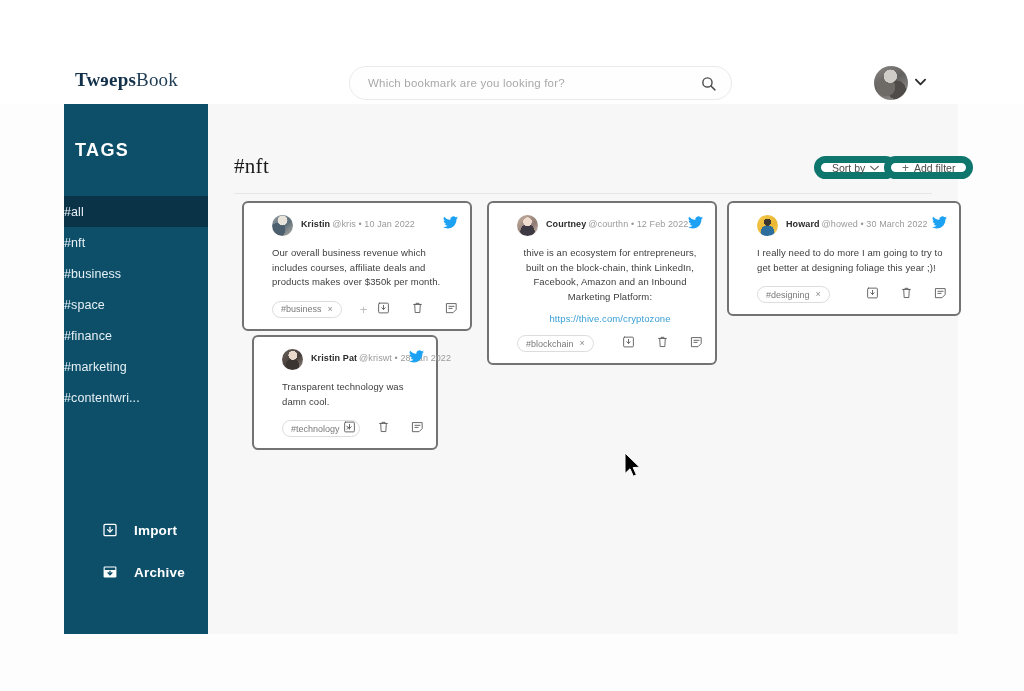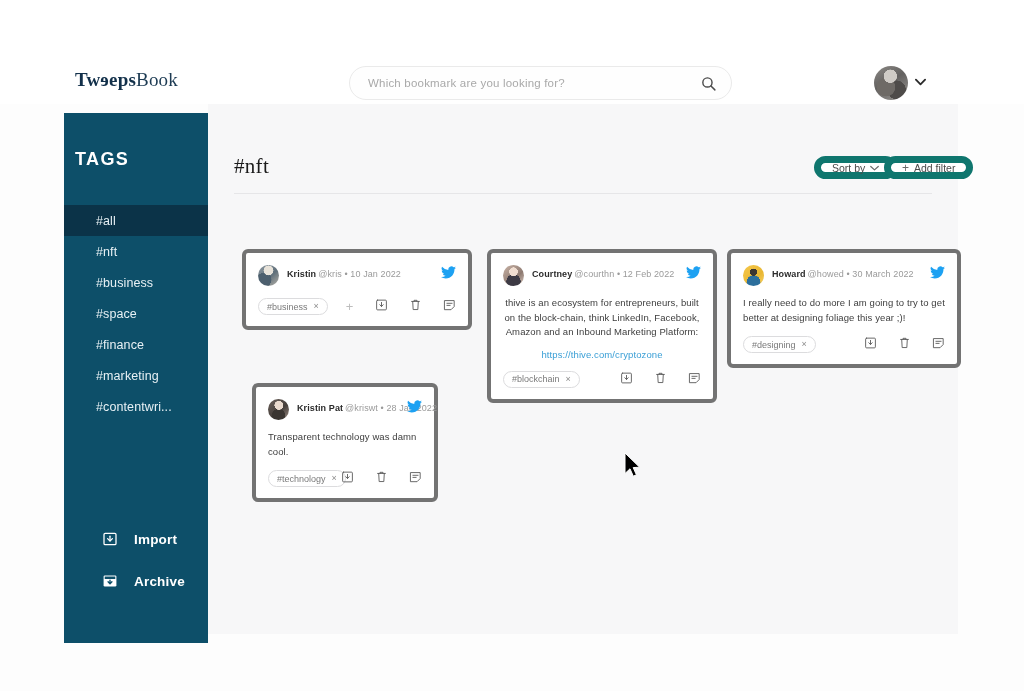--- a/index.html
+++ b/index.html
@@ -70,36 +70,35 @@
       radial-gradient(circle at 48% 30%, #cfcbc6 0 22%, rgba(0,0,0,0) 23%),
       radial-gradient(circle at 35% 62%, #6e6a66 0 30%, rgba(0,0,0,0) 31%),
       radial-gradient(circle at 66% 70%, #4e4b49 0 28%, rgba(0,0,0,0) 29%),
       linear-gradient(150deg, #8d8a86 0%, #636160 45%, #9b9894 100%);
   }
   #avatar-chevron { position: absolute; left: 41px; top: 12px; width: 11px; height: 8px; }
 
   
   #sidebar {
     position: absolute;
-    left: 64px; top: 113px;
+    left: 64px; top: 104px;
     width: 144px; height: 530px;
     background: #0d4f69;
   }
   #sidebar-title {
     position: absolute; left: 11px; top: 36px;
     font-size: 18px; font-weight: bold;
     letter-spacing: 1.4px;
     color: #ffffff;
   }
   #tag-list { position: absolute; left: 0; top: 92px; width: 144px; }
   .tag-item {
     position: relative;
     height: 31px;
     display: flex; align-items: center;
-    padding-left: 32px;
     color: #e8f1f5;
     font-size: 12.5px;
     letter-spacing: .1px;
     cursor: pointer;
   }
   .tag-item.active { background: #0b3348; }
   #sidebar-footer { position: absolute; left: 0; bottom: 0; width: 144px; height: 126px; }
   .footer-item {
     position: absolute; left: 38px;
     display: flex; align-items: center; gap: 16px;
@@ -141,24 +140,23 @@
   }
   #sort-by-button { left: 580px; }
   #add-filter-button { left: 650px; }
   .pill-chevron { width: 9px; height: 6px; display: block; }
   .pill-plus { font-size: 12px; line-height: 1; color: #6a6a6a; }
 
   
   .card {
     position: absolute;
     background: #ffffff;
-    border: 4px solid #737373;
+    border: 2px solid #737373;
     border-radius: 6px;
-    padding: 12px 12px 10px 12px;
-    margin-top: 48px;
+    padding: 12px 12px 10px 28px;
   }
   #card-0 { left: 34px; top: 97px; width: 230px; }
   #card-1 { left: 279px; top: 97px; width: 230px; text-align: center; }
   #card-2 { left: 519px; top: 97px; width: 234px; }
   #card-3 { left: 44px; top: 231px; width: 186px; }
 
   .card-head { position: relative; height: 22px; margin-bottom: 9px; }
   .card-avatar {
     position: absolute; left: 0; top: 0;
     width: 21px; height: 21px; border-radius: 50%; overflow: hidden;
@@ -332,20 +330,21 @@
     <div id="card-0" class="card">
       <div class="card-head">
         <div class="card-avatar av-kristin"></div>
         <div class="card-meta">
           <span class="meta-name">Kristin</span><span class="meta-handle">@kris</span> <span class="meta-sep">•</span> <span class="meta-date">10 Jan 2022</span>
         </div>
         <svg class="twitter-icon" viewBox="0 0 24 20">
             <path fill="#1da1f2" d="M24 2.4a9.6 9.6 0 0 1-2.8.8A4.9 4.9 0 0 0 23.3.5a9.7 9.7 0 0 1-3.1 1.2A4.9 4.9 0 0 0 11.8 6 13.9 13.9 0 0 1 1.7.9 4.9 4.9 0 0 0 3.2 7.4 4.8 4.8 0 0 1 1 6.8v.1a4.9 4.9 0 0 0 3.9 4.8 4.9 4.9 0 0 1-2.2.1 4.9 4.9 0 0 0 4.6 3.4A9.9 9.9 0 0 1 0 17.3a13.9 13.9 0 0 0 7.5 2.2c9.1 0 14-7.5 14-14v-.6A10 10 0 0 0 24 2.4z"></path>
           </svg>
       </div>
+      <div class="card-text">Our overall business revenue which includes courses, affiliate deals and products makes over $350k per month.</div>
       <div class="card-foot">
         <div class="tag-pill">
           <span>#business</span>
           <span class="tag-x">×</span>
         </div>
         <div class="add-tag-btn" style="left:85px">+</div>
         <div class="card-actions">
           <svg class="action-icon" viewBox="0 0 20 20" fill="none" stroke="#5a5a5a" stroke-width="1.4" stroke-linecap="round" stroke-linejoin="round">
               <rect x="2.5" y="2.5" width="15" height="15" rx="1.5"></rect>
               <line x1="10" y1="6" x2="10" y2="12"></line>

